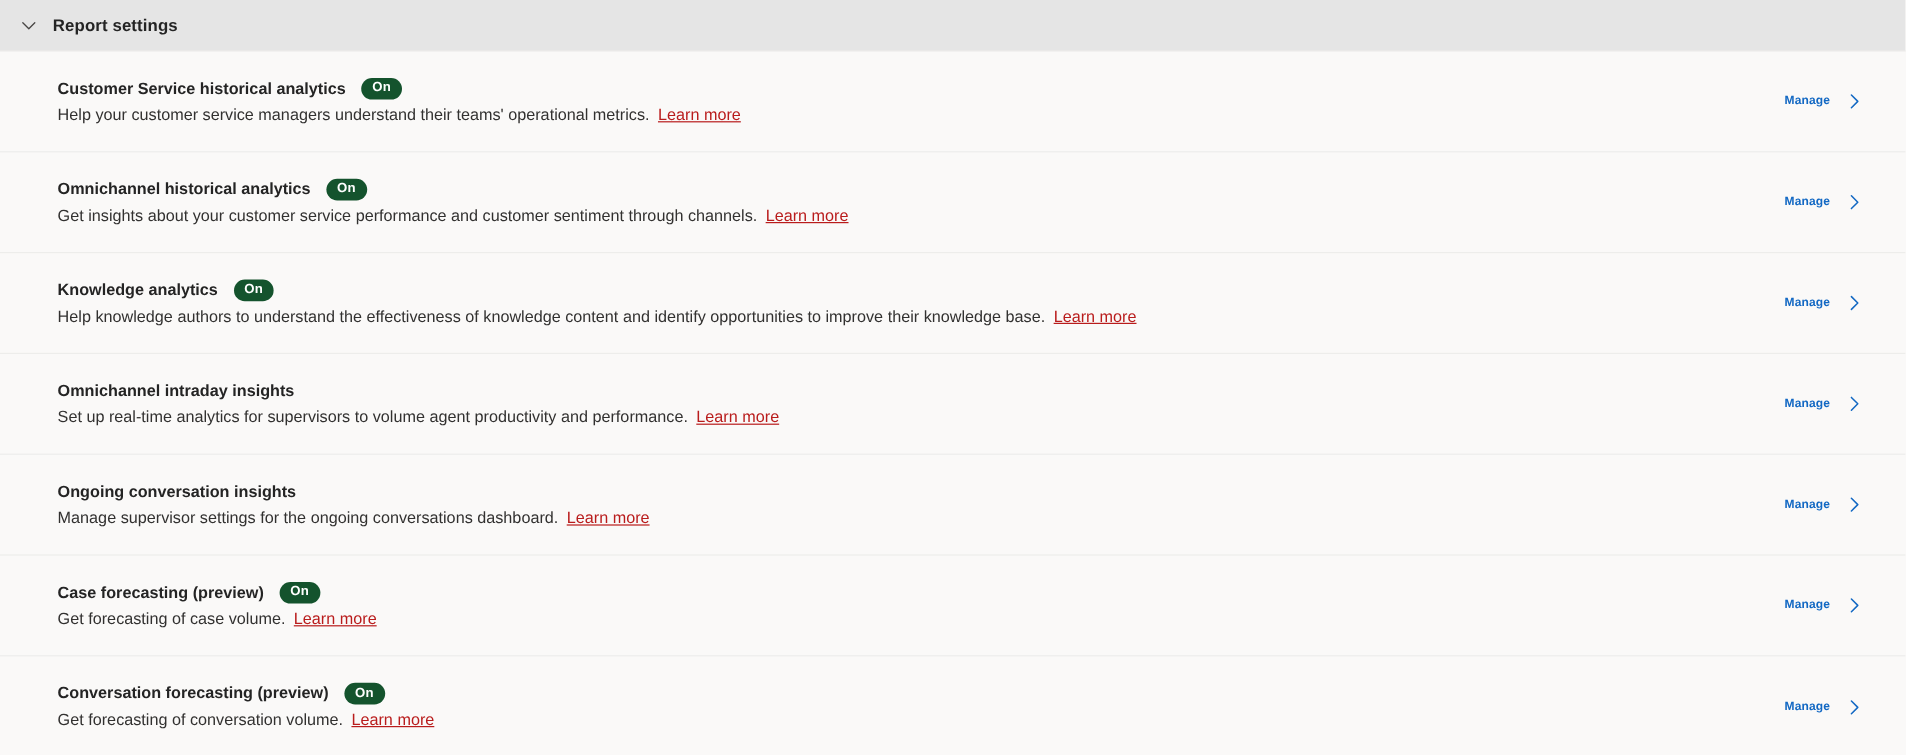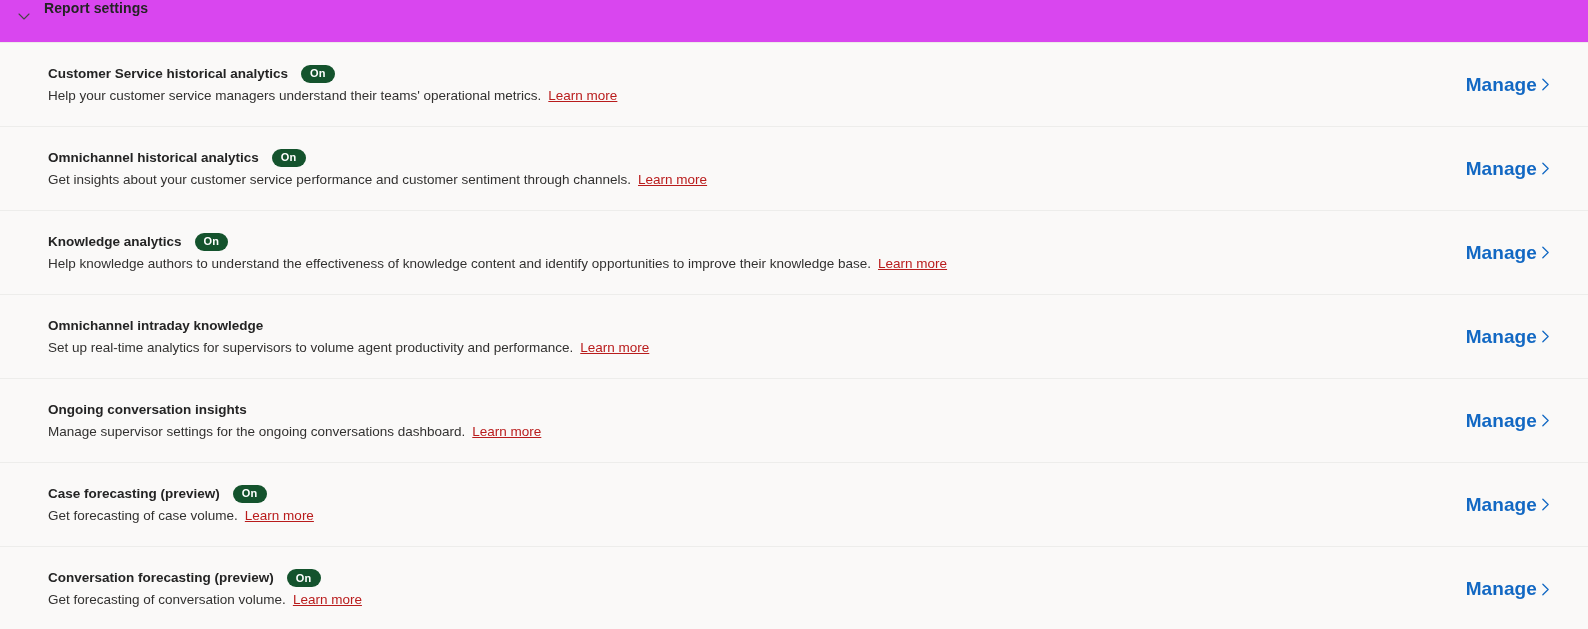--- a/index.html
+++ b/index.html
@@ -12,22 +12,23 @@
     height: 629px;
     background: #faf9f8;
     font-family: "Liberation Sans", sans-serif;
     color: #242424;
     overflow: hidden;
   }
 
   
   .section-header {
     height: 43px;
-    background: #d946ef;
-    display: flex;
+    background: #e5e5e5;
+    display: flex;
+    align-items: center;
     padding-left: 8px;
     border-bottom: 1px solid #edebe9;
   }
   .collapse-chevron {
     width: 32px;
     height: 32px;
     display: flex;
     align-items: center;
     justify-content: center;
     cursor: pointer;
@@ -101,22 +102,23 @@
     color: #b91c1c;
     text-decoration: underline;
     margin-left: 7px;
     cursor: pointer;
     font-size: 13.5px;
   }
 
   .manage-link {
     display: flex;
     align-items: center;
+    gap: 12px;
     color: #1268c3;
-    font-size: 19px;
+    font-size: 10px;
     font-weight: 600;
     cursor: pointer;
     white-space: nowrap;
     flex: 0 0 auto;
     letter-spacing: 0.1px;
     margin-left: 44px;
   }
   .manage-chevron { display: flex; align-items: center; }
   .manage-chevron svg { display: block; }
 </style>
@@ -180,21 +182,21 @@
         <span class="manage-chevron">
           <svg width="17" height="17" viewBox="0 0 16 16" aria-hidden="true">
             <path d="M5.5 3 L10.5 8 L5.5 13" fill="none" stroke="#1268c3" stroke-width="1.2" stroke-linecap="round" stroke-linejoin="round"></path>
           </svg>
         </span>
       </div>
     </div>
     <div class="setting-row">
       <div class="row-main">
         <div class="row-title-line">
-          <span class="row-title">Omnichannel intraday knowledge</span>
+          <span class="row-title">Omnichannel intraday insights</span>
         </div>
         <div class="row-desc"><span>Set up real-time analytics for supervisors to volume agent productivity and performance.</span><a class="learn-more">Learn more</a></div>
       </div>
       <div class="manage-link">
         <span>Manage</span>
         <span class="manage-chevron">
           <svg width="17" height="17" viewBox="0 0 16 16" aria-hidden="true">
             <path d="M5.5 3 L10.5 8 L5.5 13" fill="none" stroke="#1268c3" stroke-width="1.2" stroke-linecap="round" stroke-linejoin="round"></path>
           </svg>
         </span>

